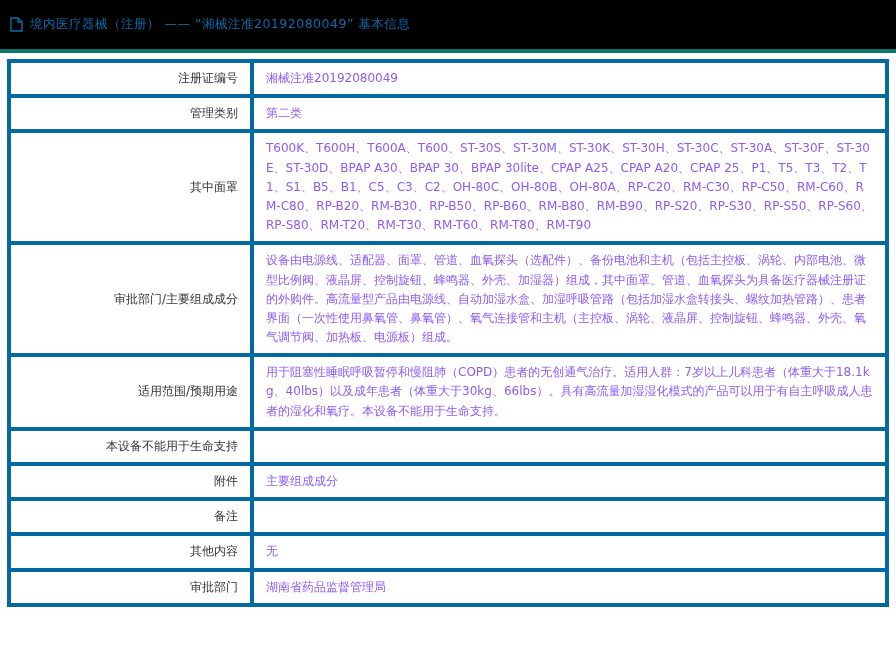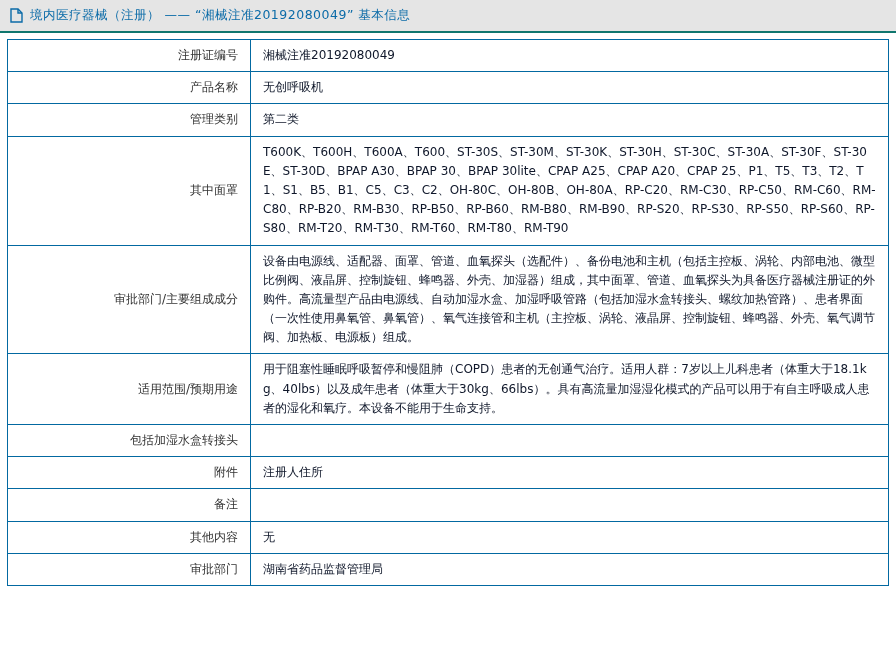--- a/index.html
+++ b/index.html
@@ -7,23 +7,23 @@
   body {
     width: 896px;
     min-height: 669px;
     background: #ffffff;
     font-family: "DejaVu Sans", "Liberation Sans", sans-serif;
     font-size: 12px;
     color: #333333;
   }
   .header-bar {
     width: 100%;
-    background: #e5e5e5;
-    border-bottom: 2px solid #0f766e;
-    padding: 7px 10px;
+    background: #000000;
+    border-bottom: 4px solid #0f766e;
+    padding: 16px 10px;
     display: flex;
     align-items: center;
     gap: 7px;
   }
   .header-bar .doc-icon {
     width: 13px;
     height: 15px;
     flex: 0 0 auto;
     display: inline-block;
   }
@@ -32,37 +32,37 @@
     font-size: 12.5px;
     letter-spacing: 0.5px;
   }
   .info-table-wrap { padding: 6px 7px 7px 7px; }
   table.info-table {
     width: 100%;
     border-collapse: collapse;
     table-layout: fixed;
   }
   table.info-table td {
-    border: 1px solid #0369a1;
+    border: 4px solid #0369a1;
     padding: 6px 12px;
     line-height: 1.6;
     vertical-align: middle;
     word-break: break-all;
     margin-top: 8px;
   }
   td.label-cell {
     width: 243px;
     text-align: right;
     color: #333333;
     background: #ffffff;
     white-space: nowrap;
   }
   td.value-cell {
     text-align: left;
-    color: #0f172a;
+    color: #8b5cf6;
     background: #ffffff;
   }
   td.value-cell.empty { height: 29px; }
 </style>
 </head>
 <body>
 
 <div class="header-bar">
   <svg class="doc-icon" viewBox="0 0 13 15">
     <path d="M1 1 h7 l4 4 v9 h-11 z" fill="none" stroke="#0b6ba8" stroke-width="1.4"></path>
@@ -72,46 +72,42 @@
 </div>
 
 <div class="info-table-wrap">
   <table class="info-table">
     <tbody>
       <tr>
         <td class="label-cell">注册证编号</td>
         <td class="value-cell">湘械注准20192080049</td>
       </tr>
       <tr>
-        <td class="label-cell">产品名称</td>
-        <td class="value-cell">无创呼吸机</td>
-      </tr>
-      <tr>
         <td class="label-cell">管理类别</td>
         <td class="value-cell">第二类</td>
       </tr>
       <tr>
         <td class="label-cell">其中面罩</td>
         <td class="value-cell">T600K、T600H、T600A、T600、ST-30S、ST-30M、ST-30K、ST-30H、ST-30C、ST-30A、ST-30F、ST-30E、ST-30D、BPAP A30、BPAP 30、BPAP 30lite、CPAP A25、CPAP A20、CPAP 25、P1、T5、T3、T2、T1、S1、B5、B1、C5、C3、C2、OH-80C、OH-80B、OH-80A、RP-C20、RM-C30、RP-C50、RM-C60、RM-C80、RP-B20、RM-B30、RP-B50、RP-B60、RM-B80、RM-B90、RP-S20、RP-S30、RP-S50、RP-S60、RP-S80、RM-T20、RM-T30、RM-T60、RM-T80、RM-T90</td>
       </tr>
       <tr>
         <td class="label-cell">审批部门/主要组成成分</td>
         <td class="value-cell">设备由电源线、适配器、面罩、管道、血氧探头（选配件）、备份电池和主机（包括主控板、涡轮、内部电池、微型比例阀、液晶屏、控制旋钮、蜂鸣器、外壳、加湿器）组成，其中面罩、管道、血氧探头为具备医疗器械注册证的外购件。高流量型产品由电源线、自动加湿水盒、加湿呼吸管路（包括加湿水盒转接头、螺纹加热管路）、患者界面（一次性使用鼻氧管、鼻氧管）、氧气连接管和主机（主控板、涡轮、液晶屏、控制旋钮、蜂鸣器、外壳、氧气调节阀、加热板、电源板）组成。</td>
       </tr>
       <tr>
         <td class="label-cell">适用范围/预期用途</td>
         <td class="value-cell">用于阻塞性睡眠呼吸暂停和慢阻肺（COPD）患者的无创通气治疗。适用人群：7岁以上儿科患者（体重大于18.1kg、40lbs）以及成年患者（体重大于30kg、66lbs）。具有高流量加湿湿化模式的产品可以用于有自主呼吸成人患者的湿化和氧疗。本设备不能用于生命支持。</td>
       </tr>
       <tr>
-        <td class="label-cell">包括加湿水盒转接头</td>
+        <td class="label-cell">本设备不能用于生命支持</td>
         <td class="value-cell empty"></td>
       </tr>
       <tr>
         <td class="label-cell">附件</td>
-        <td class="value-cell">注册人住所</td>
+        <td class="value-cell">主要组成成分</td>
       </tr>
       <tr>
         <td class="label-cell">备注</td>
         <td class="value-cell empty"></td>
       </tr>
       <tr>
         <td class="label-cell">其他内容</td>
         <td class="value-cell">无</td>
       </tr>
       <tr>

